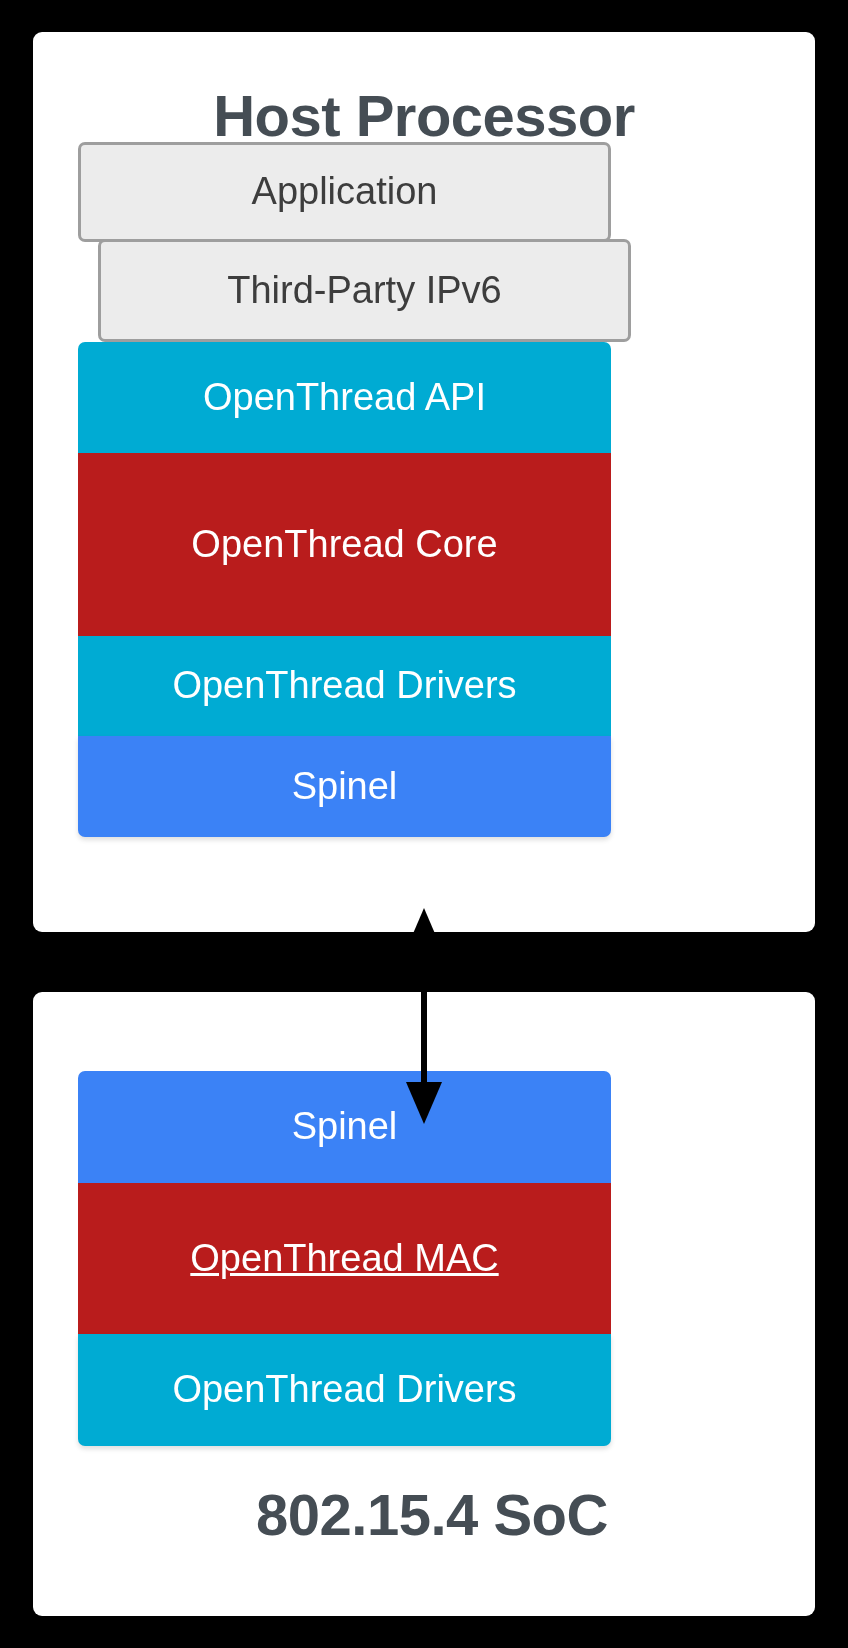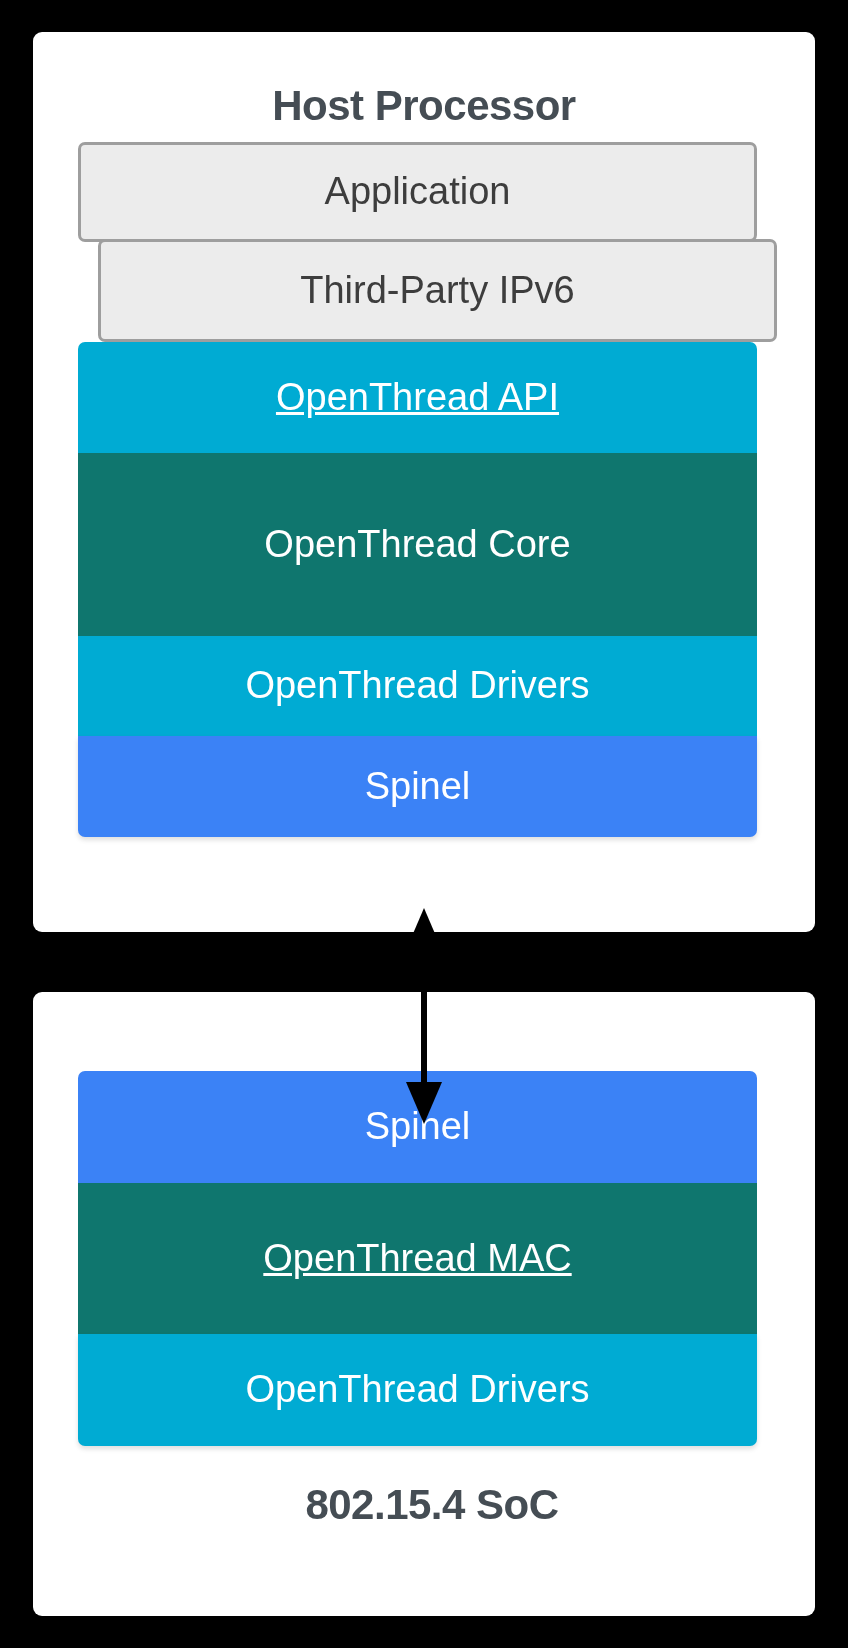--- a/index.html
+++ b/index.html
@@ -25,38 +25,38 @@
   }
   #panel-host { top: 32px; height: 900px; }
   #panel-soc  { top: 992px; height: 624px; }
 
   .panel-title {
     position: absolute;
     left: 0; right: 0;
     text-align: center;
     color: #454d54;
     font-weight: bold;
-    font-size: 42px;
+    font-size: 58px;
     letter-spacing: -0.5px;
     white-space: nowrap;
   }
   #title-host { top: 50px; }
   #title-soc  { top: 1481px; padding-left: 16px; }
 
   .stack {
     position: absolute;
     left: 45px;
     width: 655px;
   }
   #stack-host { top: 110px; }
   #stack-soc  { top: 79px; }
 
   .layer {
     position: relative;
-    width: 679px;
+    width: 533px;
     display: flex;
     align-items: center;
     justify-content: center;
     text-align: center;
     font-size: 38px;
     line-height: 1.05;
     white-space: nowrap;
   }
   .layer-label { pointer-events: none; }
 
@@ -64,31 +64,31 @@
   .layer.neutral {
     background: #ececec;
     border: 3px solid #9e9e9e;
     border-radius: 7px;
     color: #3d3d3d;
   }
   .layer.neutral + .layer.neutral { margin-top: -3px; margin-left: 20px; }
 
   
   .layer.cyan { background: #00abd3; color: #ffffff; }
-  .layer.navy { background: #0f766e; color: #ffffff; }
+  .layer.navy { background: #b91c1c; color: #ffffff; }
   .layer.red  { background: #3b82f6; color: #ffffff; }
 
   
   .round-top    { border-top-left-radius: 7px; border-top-right-radius: 7px; }
   .round-bottom { border-bottom-left-radius: 7px; border-bottom-right-radius: 7px;
                   box-shadow: 0 3px 5px rgba(0,0,0,0.13); }
 
   .h-app     { height: 100px; }
   .h-ipv6    { height: 103px; }
-  .h-api     { height: 111px; text-decoration: underline; }
+  .h-api     { height: 111px; }
   .h-core    { height: 183px; }
   .h-drivers { height: 100px; }
   .h-spinel  { height: 101px; }
 
   .h-spinel2 { height: 112px; }
   .h-mac     { height: 151px; text-decoration: underline; }
   .h-drv2    { height: 112px; }
 
   
   #connector {

